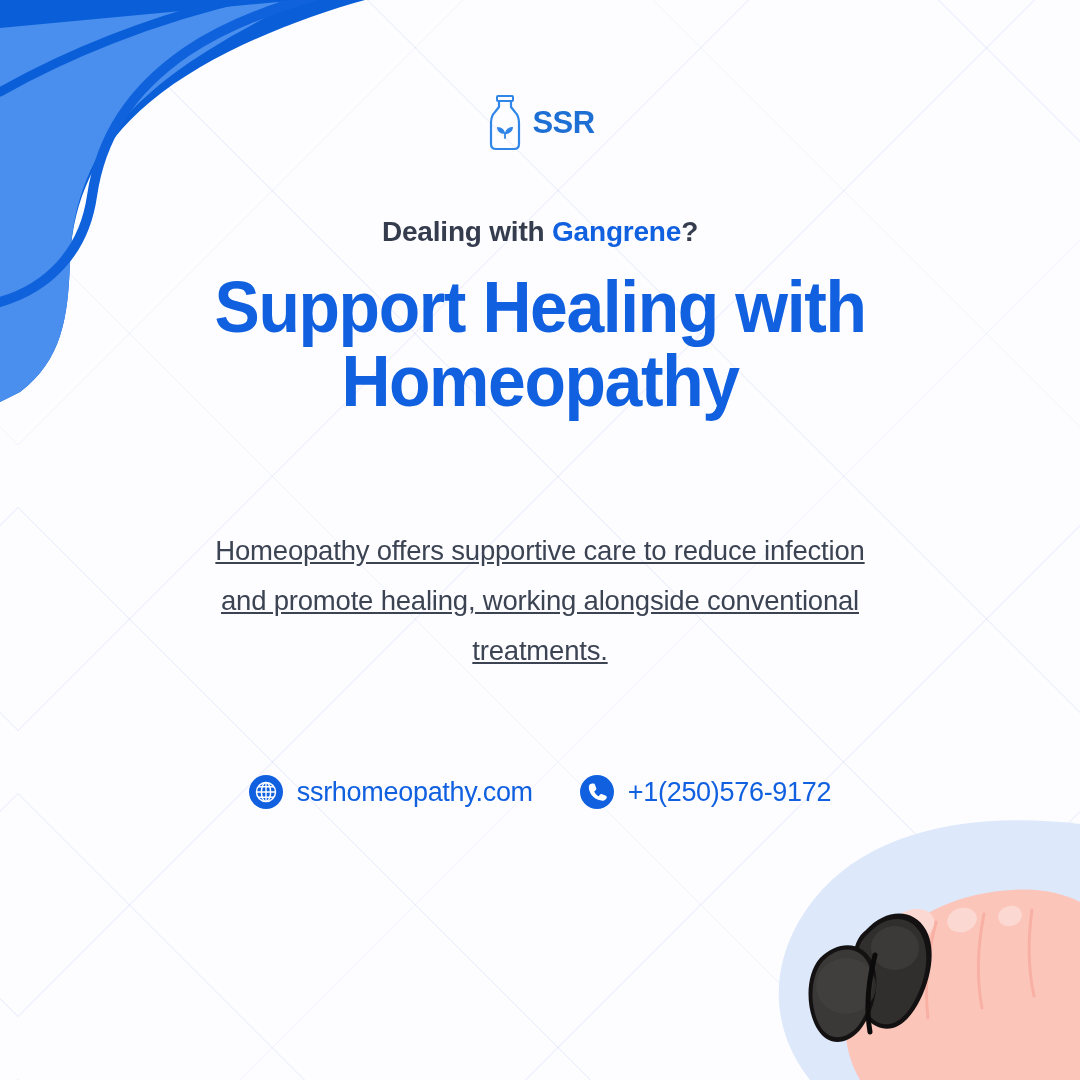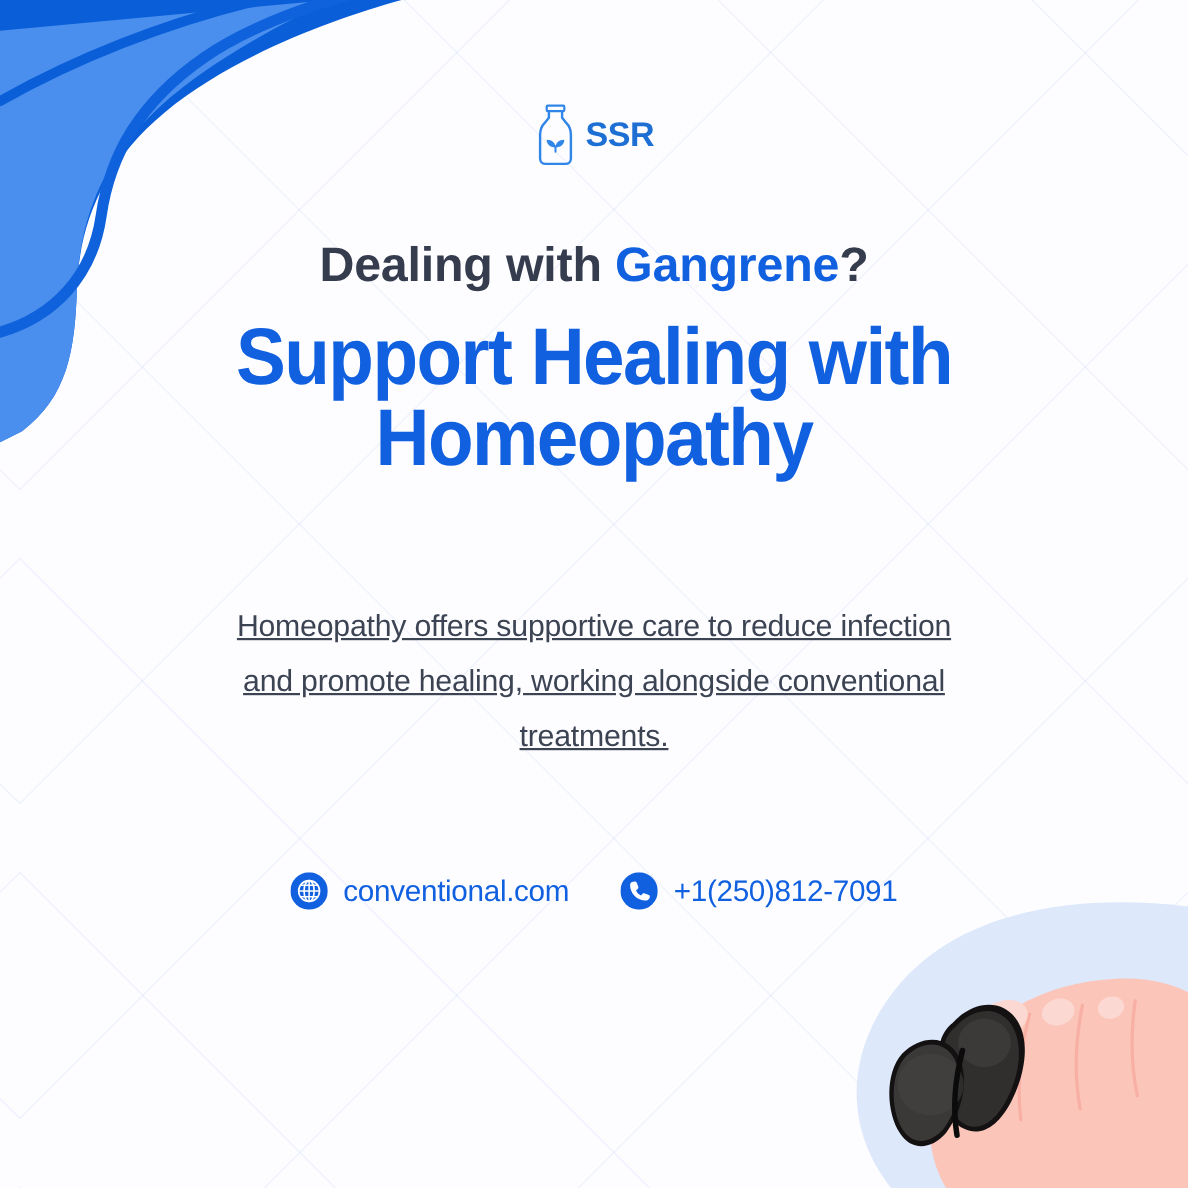--- a/index.html
+++ b/index.html
@@ -61,21 +61,21 @@
   .logo-line2 {
     font-size: 31px;
     font-weight: 700;
     letter-spacing: -0.5px;
     color: #1570d6;
   }
 
   
   .eyebrow {
     margin-top: 62px;
-    font-size: 44px;
+    font-size: 28px;
     font-weight: 700;
     color: #343c4e;
     letter-spacing: -0.2px;
   }
   .eyebrow .hl { color: #1060e0; }
 
   
   .headline {
     margin-top: 22px;
     font-size: 73px;
@@ -191,29 +191,29 @@
 
     <div class="contact">
 
       <div class="contact-item">
         <svg class="contact-icon" viewBox="0 0 34 34">
           <circle cx="17" cy="17" r="17" fill="#1060e0"></circle>
           <circle cx="17" cy="17" r="9.5" fill="none" stroke="#ffffff" stroke-width="1.5"></circle>
           <ellipse cx="17" cy="17" rx="4.6" ry="9.5" fill="none" stroke="#ffffff" stroke-width="1.5"></ellipse>
           <path d="M7.5,17 L26.5,17 M9.2,11.8 L24.8,11.8 M9.2,22.2 L24.8,22.2 M17,7.5 L17,26.5" stroke="#ffffff" stroke-width="1.4"></path>
         </svg>
-        <span class="contact-text">conventional.com</span>
+        <span class="contact-text">ssrhomeopathy.com</span>
       </div>
 
       <div class="contact-item">
         <svg class="contact-icon" viewBox="0 0 34 34">
           <circle cx="17" cy="17" r="17" fill="#1060e0"></circle>
           <path d="M12.3,8.6 C13.6,8.1 14.6,8.6 15,9.8 L16.2,13 C16.6,14.1 16.3,14.9 15.3,15.6
                    L14.2,16.4 C15.1,18.6 16.6,20.2 18.8,21.2 L19.6,20.1 C20.3,19.1 21.1,18.8 22.2,19.2
                    L25.4,20.4 C26.6,20.8 27.1,21.8 26.6,23.1 C26,24.6 24.6,25.7 22.9,25.7
                    C15.3,25.7 8.8,19.3 8.8,11.8 C8.8,10.1 9.9,8.9 11.4,8.7 Z" fill="#ffffff"></path>
         </svg>
-        <span class="contact-text">+1(250)812-7091</span>
+        <span class="contact-text">+1(250)576-9172</span>
       </div>
 
     </div>
   </div>
 </div>
 
 </body></html>

